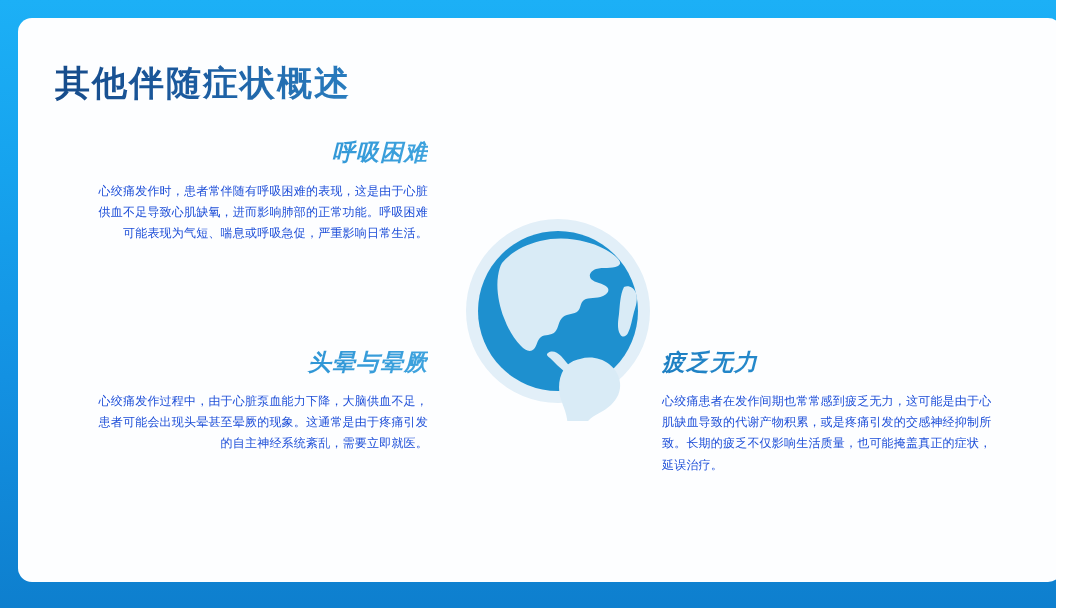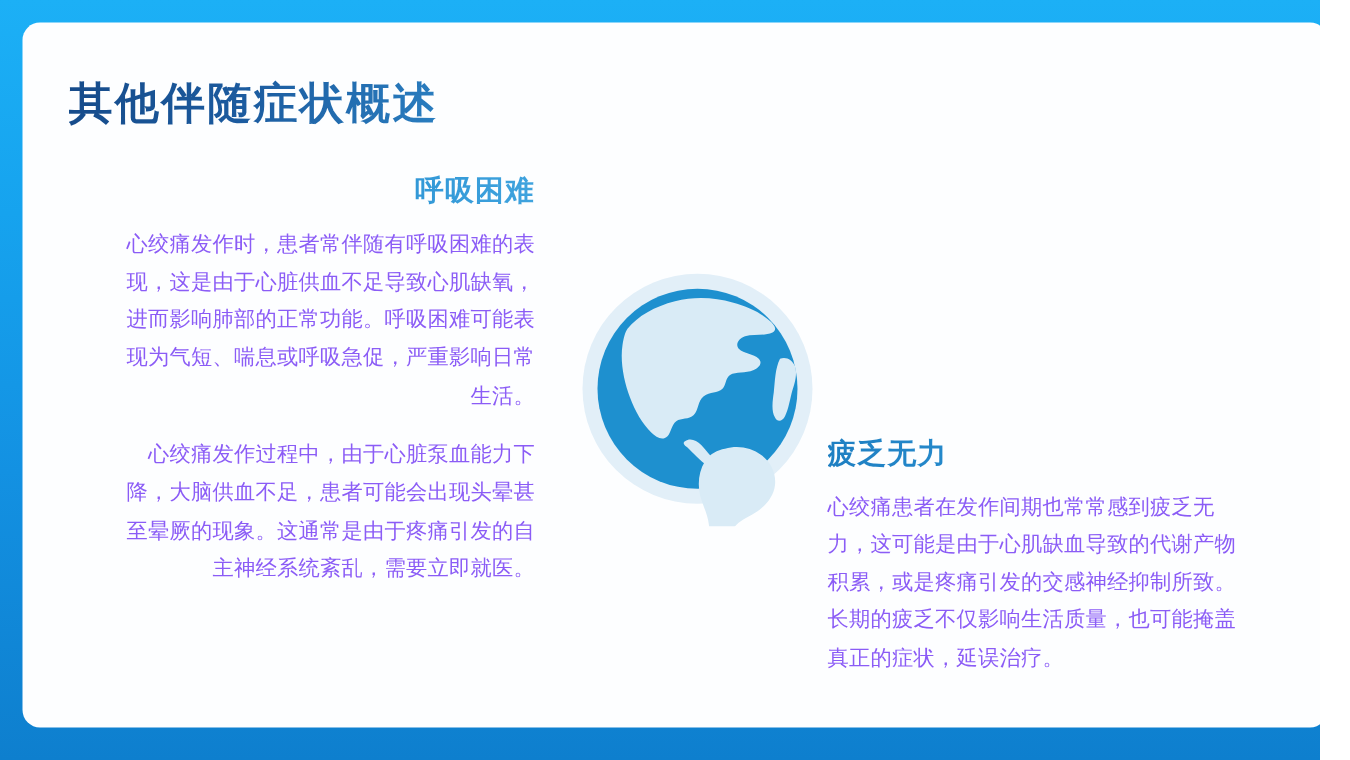--- a/index.html
+++ b/index.html
@@ -61,25 +61,26 @@
     font-weight: bold;
     letter-spacing: 1px;
     line-height: 1.2;
     margin: 0 0 14px 0;
     color: #2186C8;
     background: linear-gradient(95deg, #1E7FC2 0%, #2B92D3 55%, #3FA3DE 100%);
     -webkit-background-clip: text;
     background-clip: text;
     -webkit-text-fill-color: transparent;
     white-space: nowrap;
+    font-style: italic;
   }
   .block .body {
-    font-size: 17px;
+    font-size: 12px;
     line-height: 1.78;
-    color: #8b5cf6;
+    color: #1d4ed8;
     margin: 0;
     letter-spacing: 0.2px;
   }
 
   .block.left  { text-align: right; }
   .block.right { text-align: left; }
 
   #block-breathing { left: 70px;  top: 121px; }
   #block-nausea    { left: 644px; top: 121px; }
   #block-dizzy     { left: 70px;  top: 331px; }
@@ -103,20 +104,21 @@
 
     <h1 class="page-title">其他伴随症状概述</h1>
 
     <div class="block left" id="block-breathing">
       <div class="heading">呼吸困难</div>
       <p class="body">心绞痛发作时，患者常伴随有呼吸困难的表现，这是由于心脏供血不足导致心肌缺氧，进而影响肺部的正常功能。呼吸困难可能表现为气短、喘息或呼吸急促，严重影响日常生活。</p>
     </div>
 
 
     <div class="block left" id="block-dizzy">
+      <div class="heading">头晕与晕厥</div>
       <p class="body">心绞痛发作过程中，由于心脏泵血能力下降，大脑供血不足，患者可能会出现头晕甚至晕厥的现象。这通常是由于疼痛引发的自主神经系统紊乱，需要立即就医。</p>
     </div>
 
     <div class="block right" id="block-fatigue">
       <div class="heading">疲乏无力</div>
       <p class="body">心绞痛患者在发作间期也常常感到疲乏无力，这可能是由于心肌缺血导致的代谢产物积累，或是疼痛引发的交感神经抑制所致。长期的疲乏不仅影响生活质量，也可能掩盖真正的症状，延误治疗。</p>
     </div>
 
     <div class="globe-wrap">
       <svg viewBox="0 0 220 220" xmlns="http://www.w3.org/2000/svg">

